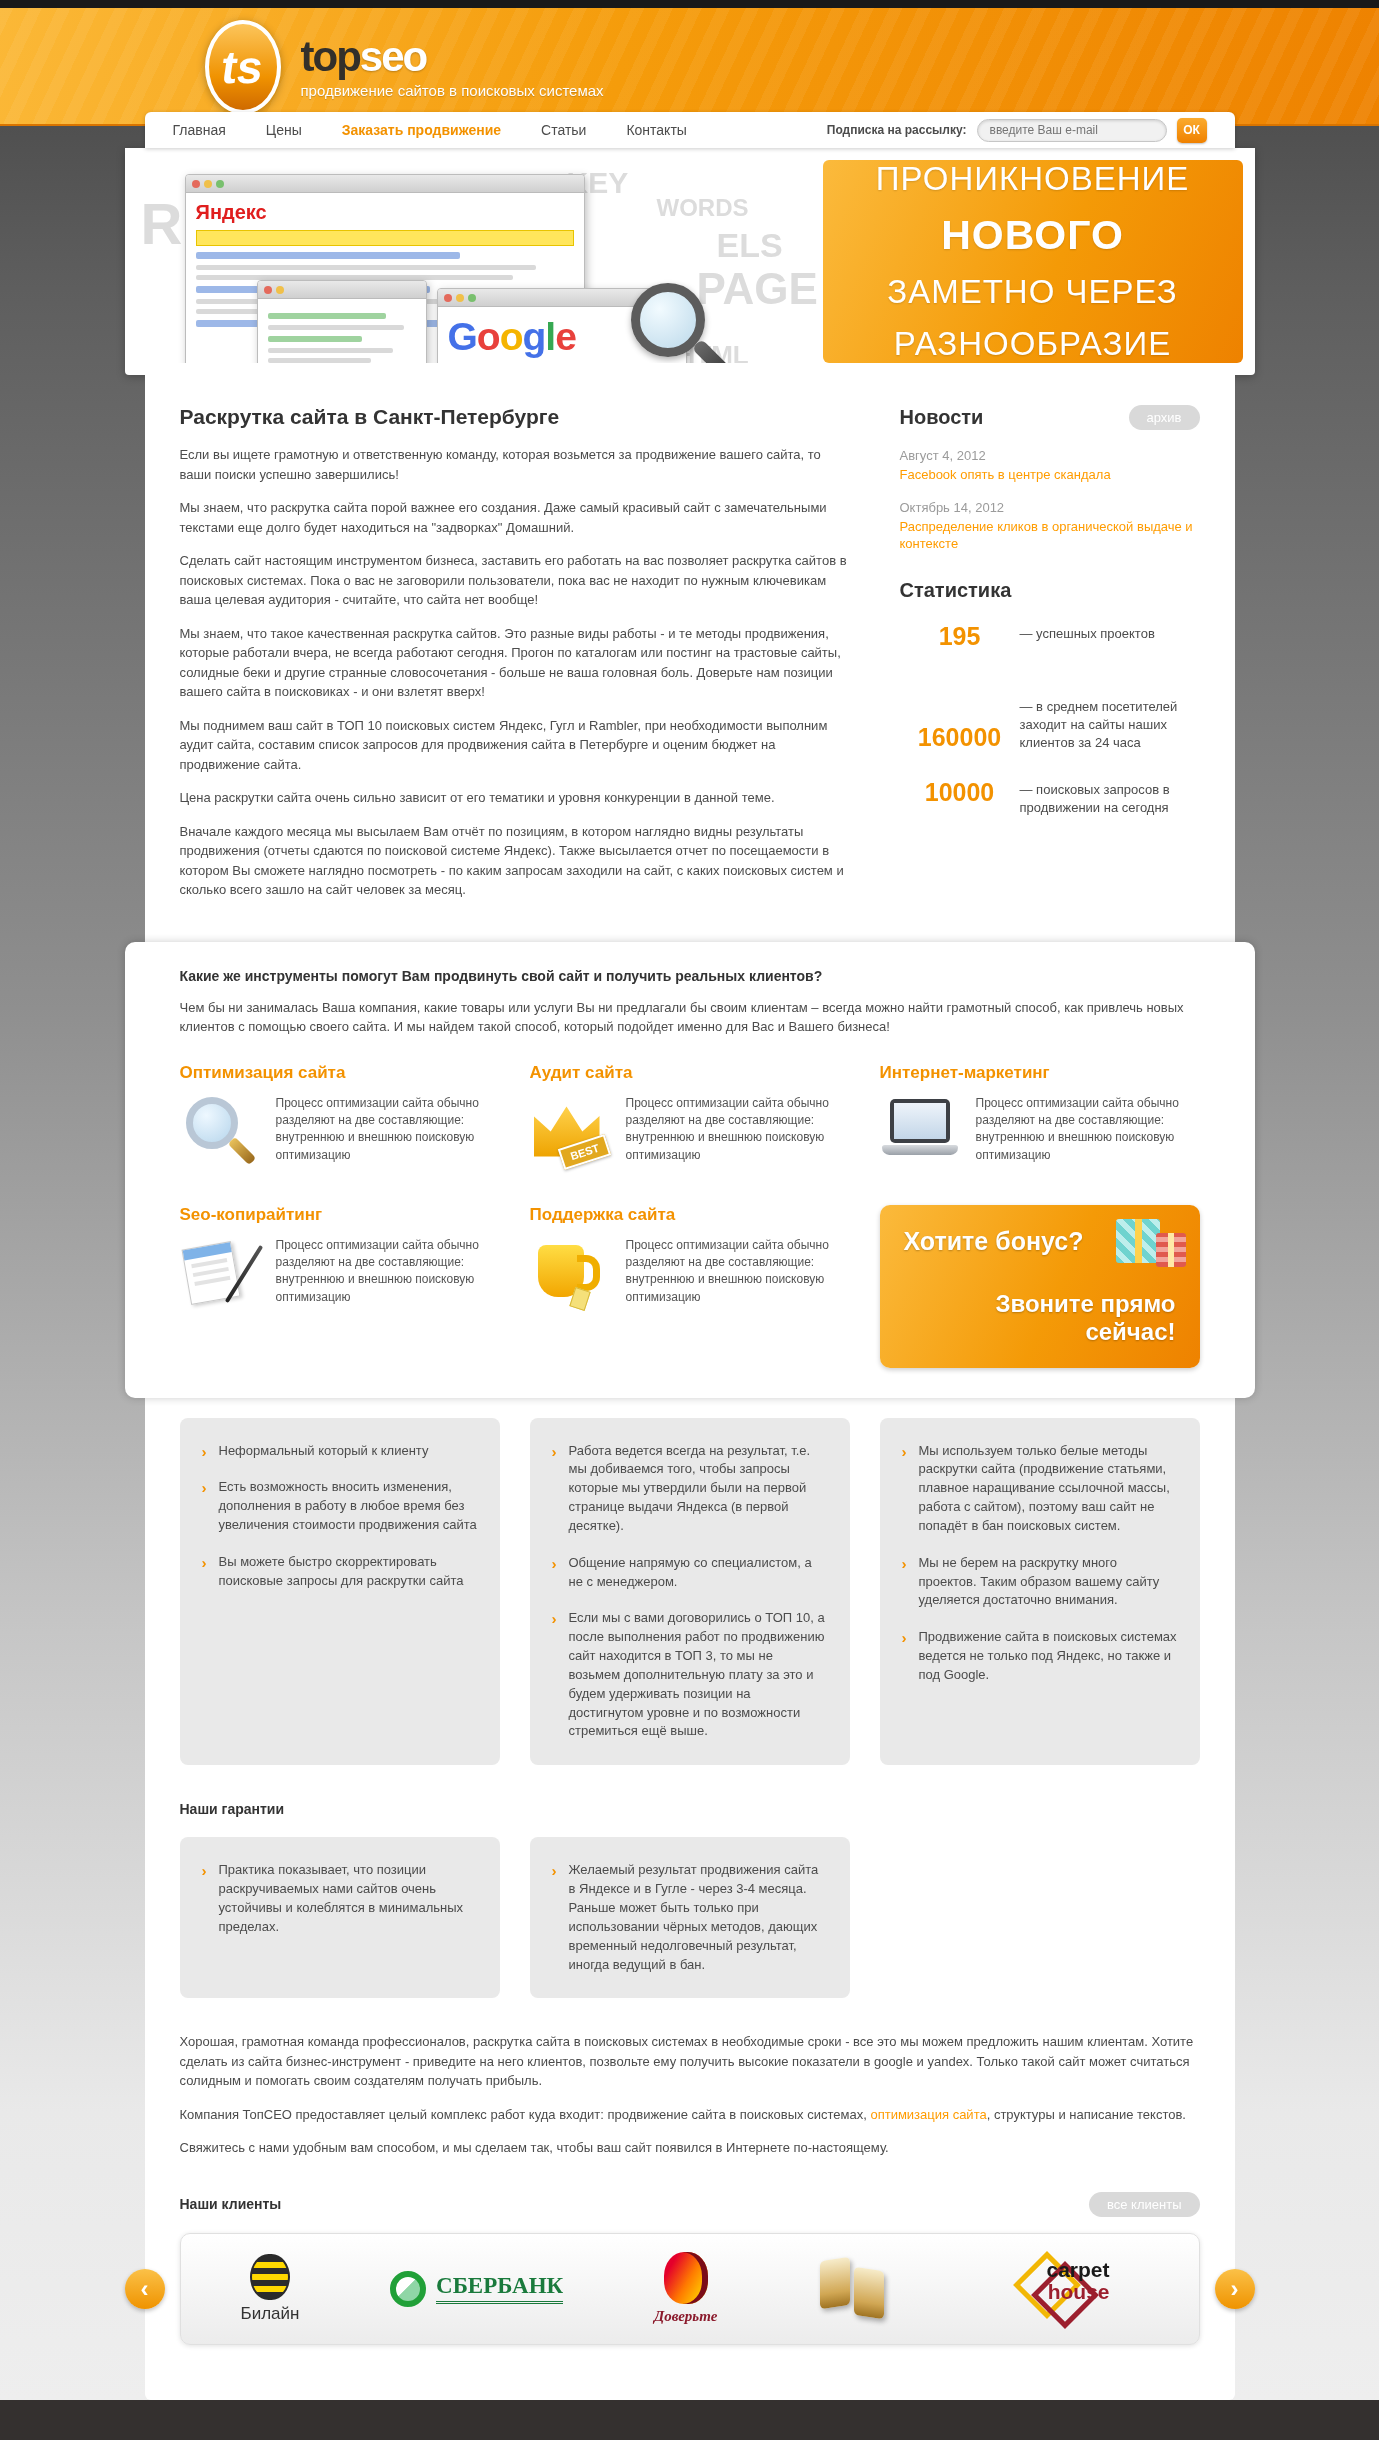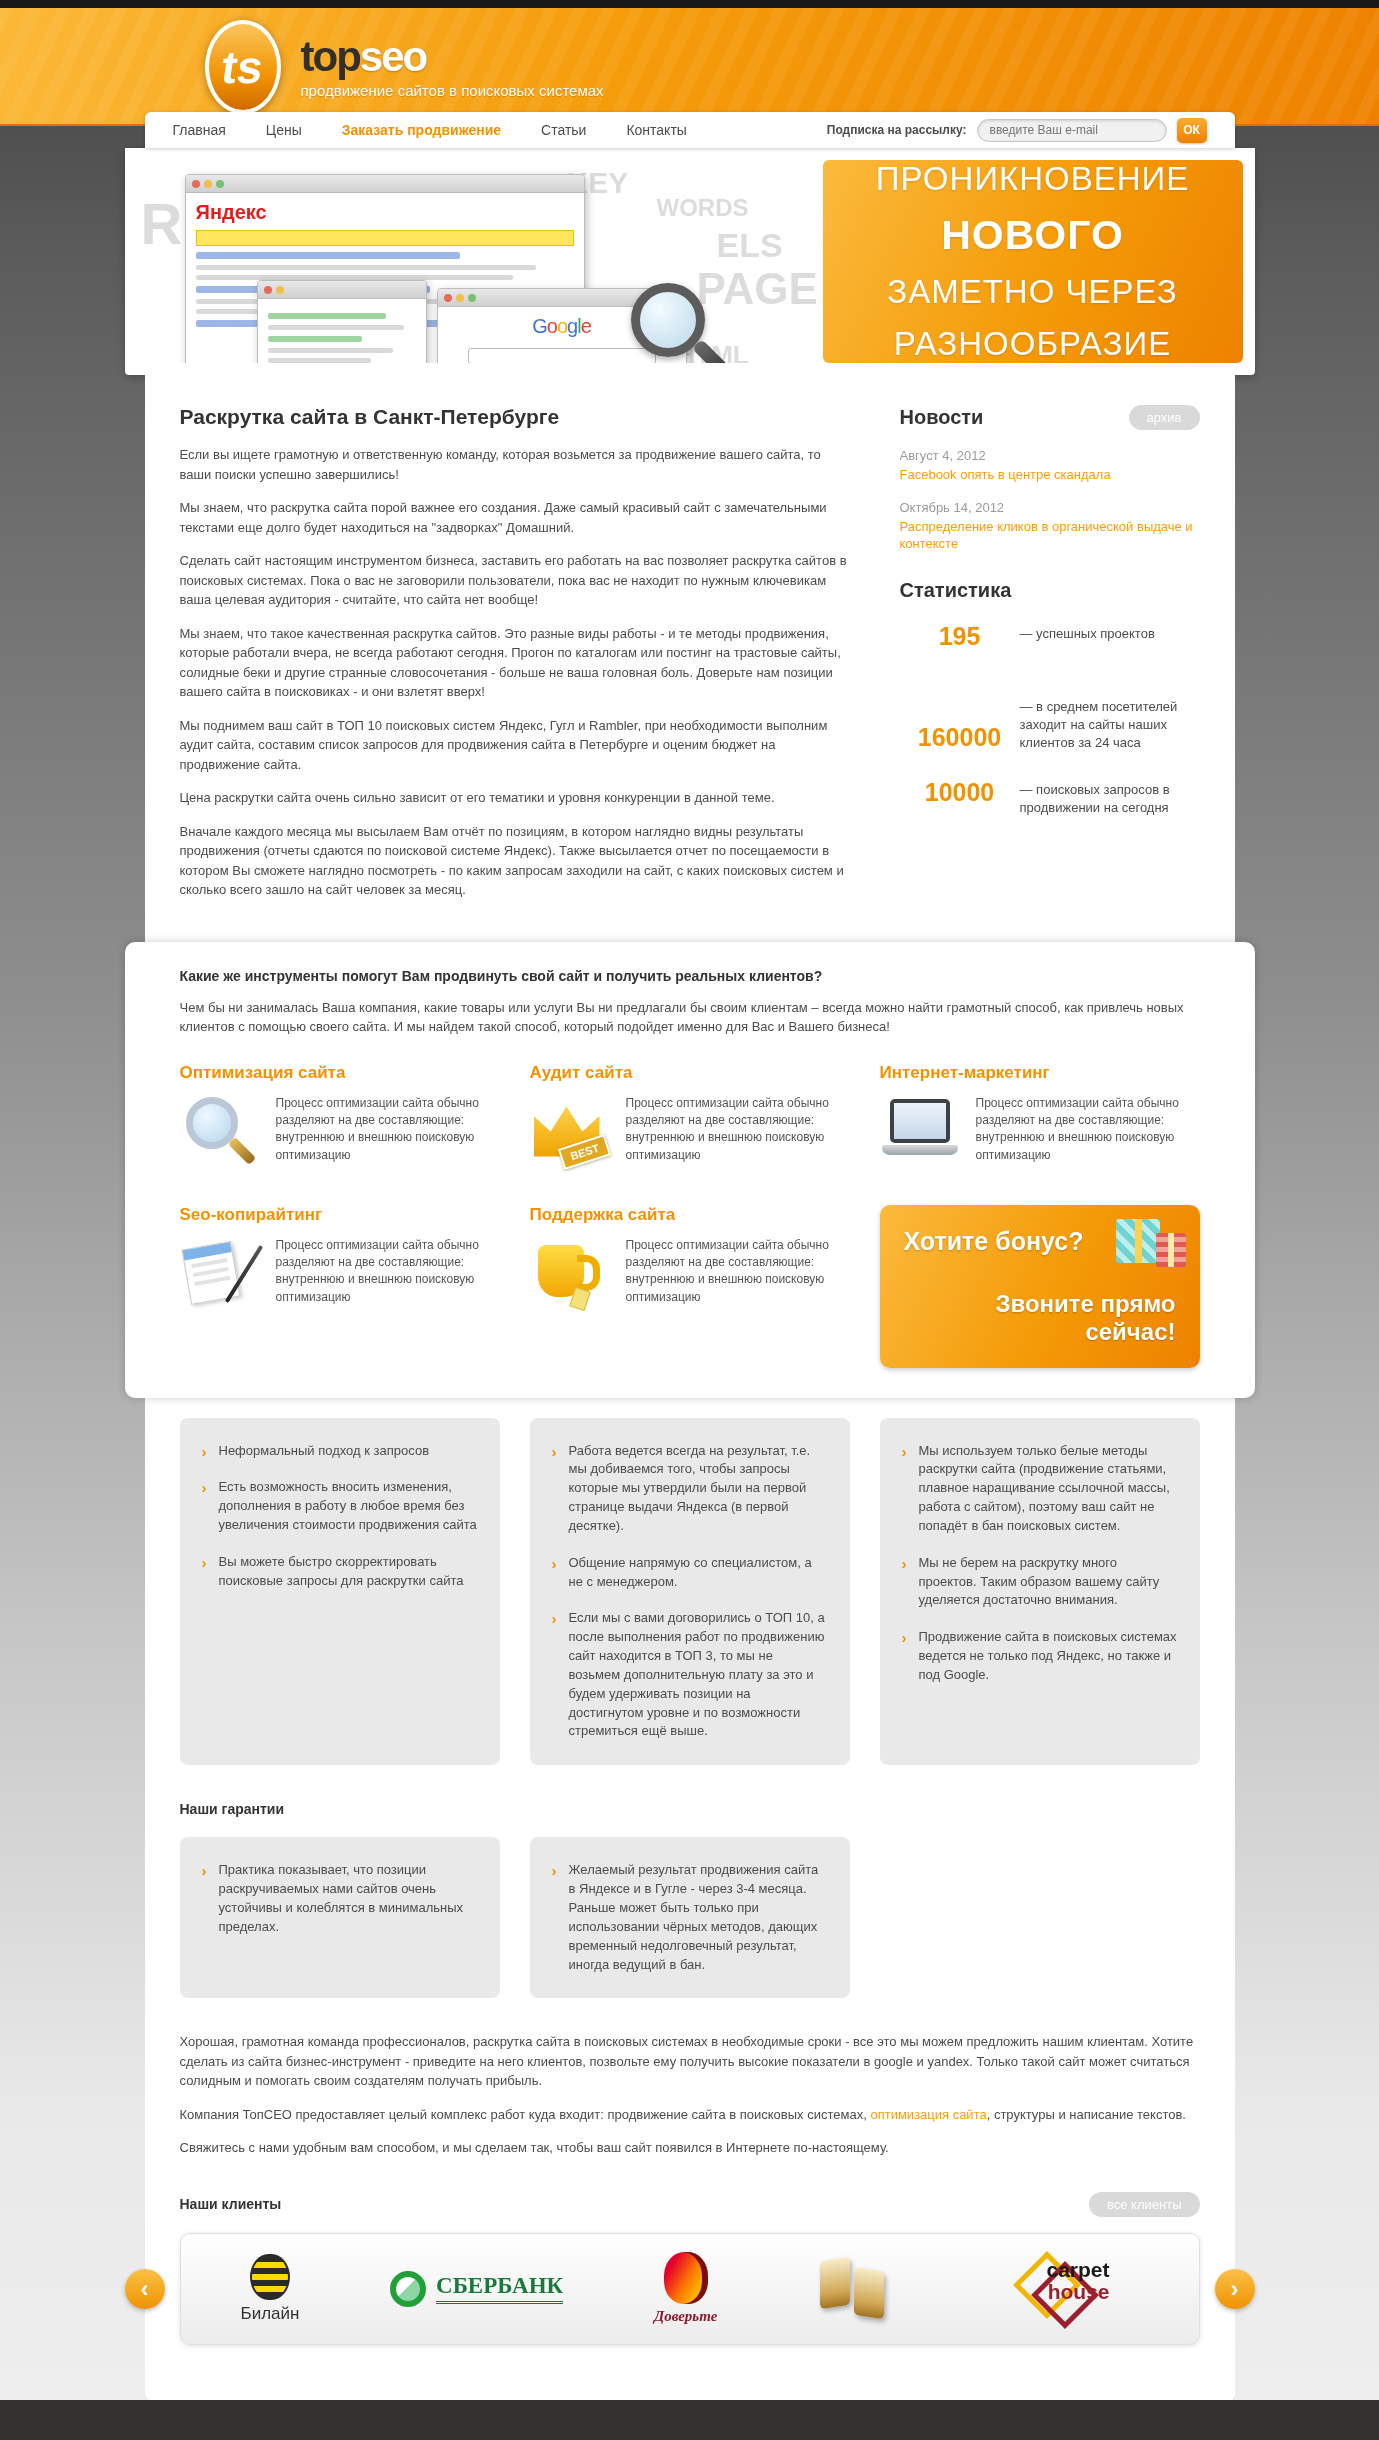--- a/index.html
+++ b/index.html
@@ -47,21 +47,21 @@
   .browser { position:absolute; background:#f4f4f4; border:1px solid #bcbcbc; border-radius:4px 4px 0 0; box-shadow:2px 3px 8px rgba(0,0,0,.25); }
   .browser .bar { height:18px; background:linear-gradient(#e9e9e9,#cfcfcf); border-radius:3px 3px 0 0; border-bottom:1px solid #bbb;
     display:flex; align-items:center; gap:4px; padding:0 6px; }
   .browser .bar i { width:8px; height:8px; border-radius:50%; display:block; }
   .browser .body { background:#fff; position:relative; height:calc(100% - 18px); overflow:hidden; padding:8px 10px; }
   .ylogo { color:#e01e1e; font-weight:bold; font-size:20px; }
   .adbar { height:16px; background:#ffe65c; border:1px solid #e8c400; margin:6px 0; }
   .bluelink { height:7px; background:#9db8e8; margin:6px 0; border-radius:2px; }
   .greylink { height:5px; background:#d9d9d9; margin:5px 0; border-radius:2px; }
   .greenline { height:6px; background:#9fd39f; margin:6px 0; border-radius:2px; }
-  .glogo { font-size:20px; font-weight:normal; text-align:center; letter-spacing:-1px; }
+  .glogo { font-size:39px; font-weight:bold; letter-spacing:-1px; }
   .gl0,.gl3 { color:#4471e8; } .gl1,.gl5 { color:#e8413c; } .gl2 { color:#f5b400; } .gl4 { color:#36a852; }
   .gsearch { height:16px; border:1px solid #b9b9b9; border-radius:3px; margin:10px 20px 6px; background:#fff; }
   .magnifier { position:absolute; right:118px; bottom:6px; width:74px; height:74px; border:9px solid #5c5c5c; border-radius:50%;
     background:radial-gradient(circle at 35% 30%, #f2fbff, #bcd9ea); box-shadow:0 3px 6px rgba(0,0,0,.3); z-index:9; }
   .magnifier::after { content:""; position:absolute; width:14px; height:52px; background:linear-gradient(#6b6b6b,#2e2e2e);
     border-radius:6px; right:-26px; bottom:-40px; transform:rotate(-45deg); }
   .hero-right { width:420px; border-radius:6px; background:linear-gradient(115deg,#fbba3c 0%,#f49a07 55%,#ee8200 100%);
     display:flex; flex-direction:column; justify-content:center; text-align:center; color:#fff; gap:14px; }
   .slogan-line { font-size:33px; letter-spacing:1px; text-shadow:0 1px 2px rgba(0,0,0,.15); }
   .slogan-line.big { font-size:41px; font-weight:bold; }
@@ -387,21 +387,21 @@
             <div class="gift g2"></div>
             <div class="bonus-line2">Звоните прямо сейчас!</div>
           </div>
         </div>
       </section>
 
       <section>
         <div class="boxrow">
           <div class="greybox">
             <ul>
-              <li>Неформальный подход к запросов</li>
+              <li>Неформальный который к клиенту</li>
               <li>Есть возможность вносить изменения, дополнения в работу в любое время без увеличения стоимости продвижения сайта</li>
               <li>Вы можете быстро скорректировать поисковые запросы для раскрутки сайта</li>
             </ul>
           </div>
           <div class="greybox">
             <ul>
               <li>Работа ведется всегда на результат, т.е. мы добиваемся того, чтобы запросы которые мы утвердили были на первой странице выдачи Яндекса (в первой десятке).</li>
               <li>Общение напрямую со специалистом, а не с менеджером.</li>
               <li>Если мы с вами договорились о ТОП 10, а после выполнения работ по продвижению сайт находится в ТОП 3, то мы не возьмем дополнительную плату за это и будем удерживать позиции на достигнутом уровне и по возможности стремиться ещё выше.</li>
             </ul>

